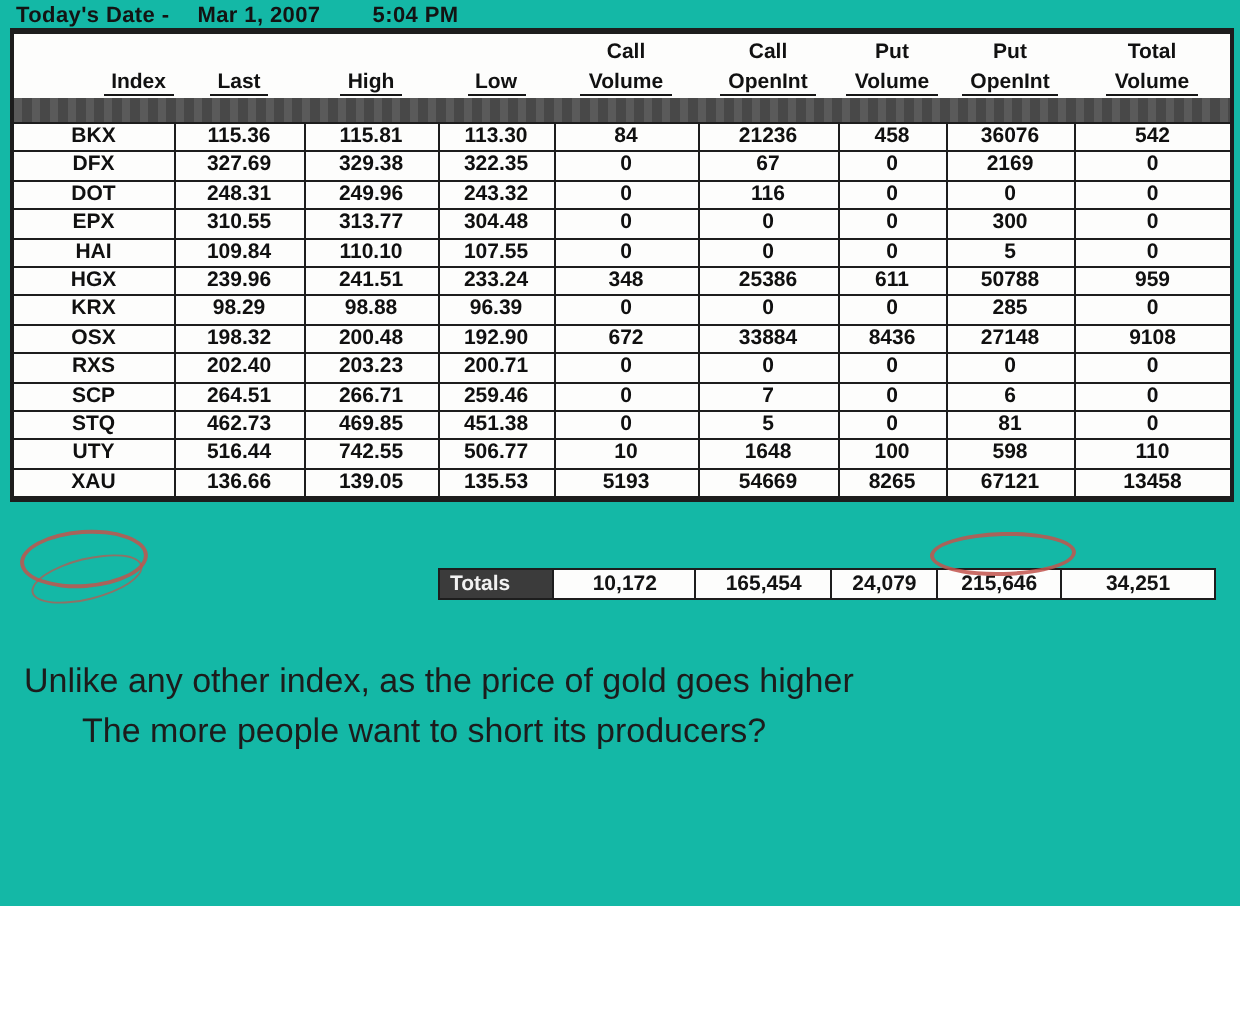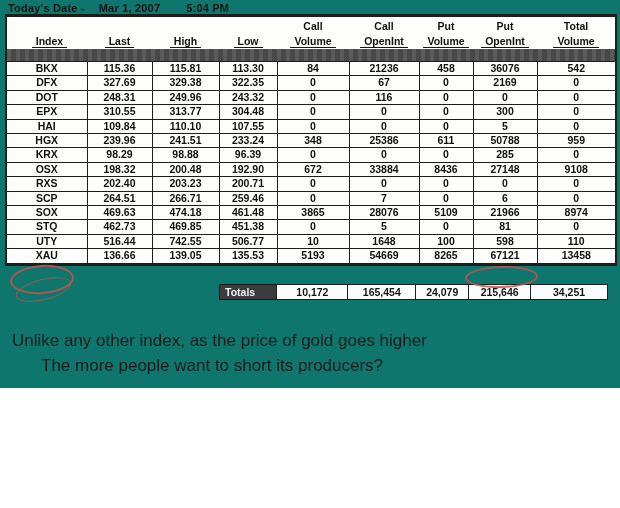--- a/index.html
+++ b/index.html
@@ -2,22 +2,22 @@
 <html><head>
 <meta charset="utf-8">
 <style>
   html,body{margin:0;padding:0;}
   body{
     width:620px;height:508px;
     font-family:"Liberation Sans","DejaVu Sans",sans-serif;
     background:#ffffff;
   }
   .page{
-    position:relative;width:620px;height:388px;
-    background:#0f766e;overflow:hidden;color:#131313;
+    position:relative;width:620px;height:453px;
+    background:#14b8a6;overflow:hidden;color:#131313;
   }
 
   
   .date-line{
     position:absolute;left:8px;top:2px;
     font-size:11px;font-weight:bold;letter-spacing:.2px;white-space:nowrap;
   }
   .date-line .dl-date{margin-left:14px;}
   .date-line .dl-time{margin-left:26px;}
 
@@ -28,21 +28,21 @@
     box-sizing:border-box;background:#fdfdfc;
   }
   table{border-collapse:collapse;table-layout:fixed;width:100%;}
   thead th{
     border:none;font-size:10.5px;font-weight:bold;color:#111;
     padding:0;text-align:center;vertical-align:bottom;
   }
   tr.h1 th{height:15px;}
   tr.h2 th{height:16px;padding-bottom:1px;}
   tr.h2 th span{border-bottom:1.6px solid #161616;padding:0 4px;display:inline-block;}
-  tr.h2 th:first-child{text-align:center;padding-left:5px;}
+  tr.h2 th:first-child{text-align:right;padding-left:5px;}
   tr.band-row td{
     height:12px;border:none;padding:0;
     background:#4e4e4e;
     background-image:repeating-linear-gradient(90deg,rgba(255,255,255,.07) 0 4px,rgba(0,0,0,.08) 4px 9px);
   }
   tbody td{
     border:1.5px solid #1d1d1d;
     height:13.4px;line-height:13.4px;padding:0;
     text-align:center;font-size:10.5px;font-weight:bold;color:#101010;
     overflow:hidden;white-space:nowrap;
@@ -237,31 +237,20 @@
             <td>264.51</td>
             <td>266.71</td>
             <td>259.46</td>
             <td>0</td>
             <td>7</td>
             <td>0</td>
             <td>6</td>
             <td>0</td>
           </tr>
           <tr>
-            <td>SOX</td>
-            <td>469.63</td>
-            <td>474.18</td>
-            <td>461.48</td>
-            <td>3865</td>
-            <td>28076</td>
-            <td>5109</td>
-            <td>21966</td>
-            <td>8974</td>
-          </tr>
-          <tr>
             <td>STQ</td>
             <td>462.73</td>
             <td>469.85</td>
             <td>451.38</td>
             <td>0</td>
             <td>5</td>
             <td>0</td>
             <td>81</td>
             <td>0</td>
           </tr>

